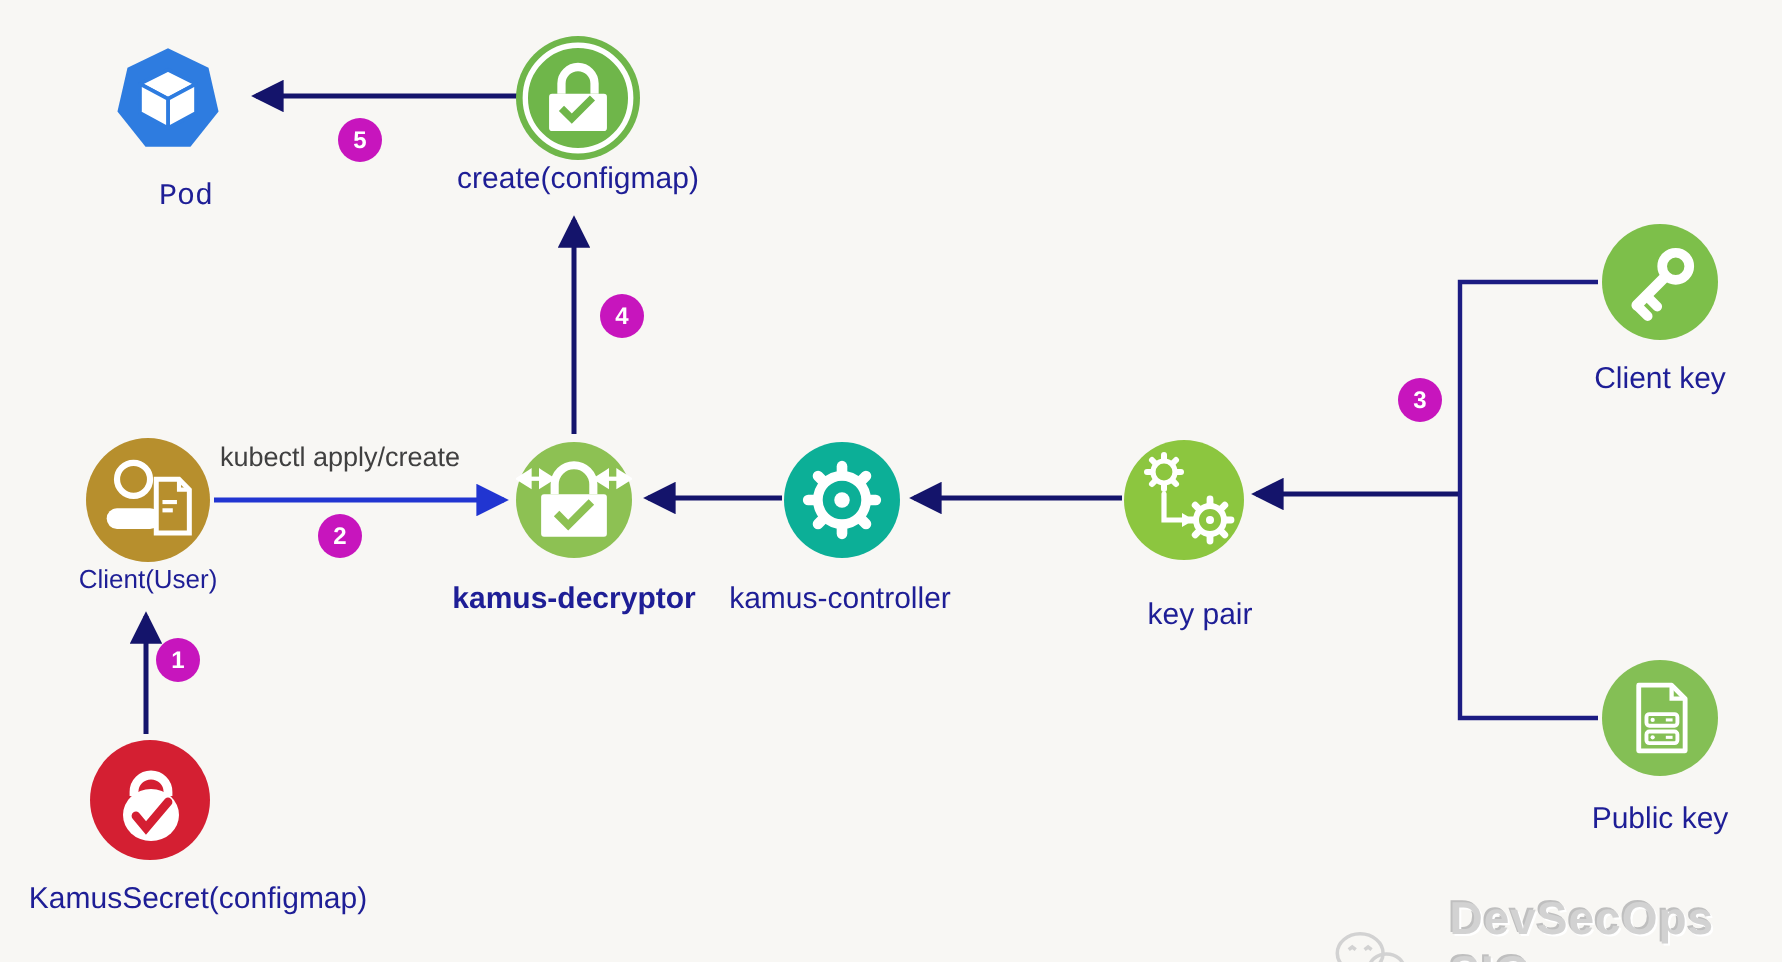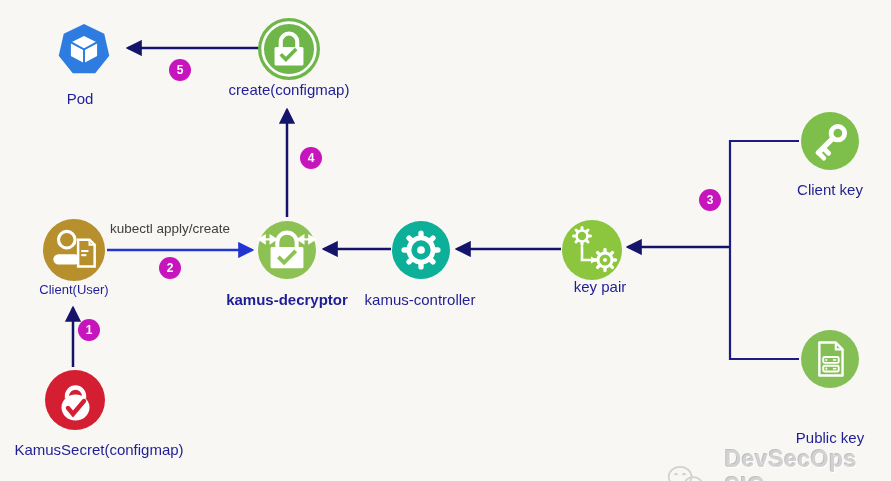--- a/index.html
+++ b/index.html
@@ -58,21 +58,21 @@
   </svg>
 
   <svg class="icon" style="left:57px;top:23px;" width="54" height="54" viewBox="0 0 100 100">
     <polygon points="50,2 87.5,20.1 96.8,60.7 70.8,93.2 29.2,93.2 3.2,60.7 12.5,20.1" fill="#2e7ce0"></polygon>
     <g stroke="#2e7ce0" stroke-width="3.5" fill="#ffffff" stroke-linejoin="round">
       <polygon points="50,22 76,35 50,49 24,35"></polygon>
       <polygon points="76,35 76,62 50,76 50,49"></polygon>
       <polygon points="24,35 50,49 50,76 24,62"></polygon>
     </g>
   </svg>
-  <div class="node-label" style="left:80px;top:90px;">Pod</div>
+  <div class="node-label" style="left:93px;top:90px;font-family:Liberation Mono, monospace;">Pod</div>
 
   <svg class="icon" style="left:258px;top:18px;" width="62" height="62" viewBox="0 0 60 60">
     <circle cx="30" cy="30" r="30" fill="#6fb64a"></circle>
     <circle cx="30" cy="30" r="25.5" fill="none" stroke="#ffffff" stroke-width="2.6"></circle>
     <path d="M22 28 v-5 a8 8 0 0 1 16 0 v5" fill="none" stroke="#ffffff" stroke-width="4"></path>
     <rect x="16" y="28" width="28" height="18" rx="1.5" fill="#ffffff"></rect>
     <polyline points="22,35 27,40 37,30" fill="none" stroke="#6fb64a" stroke-width="3.5"></polyline>
   </svg>
   <div class="node-label" style="left:289px;top:81px;">create(configmap)</div>
 
@@ -154,21 +154,21 @@
         <line x1="35" y1="40" x2="32.5" y2="40"></line>
         <line x1="43" y1="48" x2="43" y2="50.5"></line>
         <line x1="48.7" y1="34.3" x2="50.4" y2="32.6"></line>
         <line x1="37.3" y1="34.3" x2="35.6" y2="32.6"></line>
         <line x1="48.7" y1="45.7" x2="50.4" y2="47.4"></line>
         <line x1="37.3" y1="45.7" x2="35.6" y2="47.4"></line>
       </g>
     </g>
     <circle cx="43" cy="40" r="2" fill="#ffffff"></circle>
   </svg>
-  <div class="node-label" style="left:600px;top:278px;">key pair</div>
+  <div class="node-label" style="left:600px;top:299px;">key pair</div>
 
   <svg class="icon" style="left:801px;top:112px;" width="58" height="58" viewBox="0 0 60 60">
     <circle cx="30" cy="30" r="30" fill="#7dbf4a"></circle>
     <g transform="rotate(45 30 30)" stroke="#ffffff" fill="none" stroke-linecap="round">
       <circle cx="30" cy="18.5" r="7" stroke-width="5"></circle>
       <line x1="30" y1="26" x2="30" y2="47" stroke-width="5.5"></line>
       <line x1="30" y1="40" x2="38" y2="40" stroke-width="5"></line>
       <line x1="30" y1="47" x2="38" y2="47" stroke-width="5"></line>
     </g>
   </svg>
@@ -178,21 +178,21 @@
     <circle cx="30" cy="30" r="30" fill="#84bf55"></circle>
     <path d="M19 13 H36 L43 20 V47 H19 Z" fill="none" stroke="#ffffff" stroke-width="2.5" stroke-linejoin="round"></path>
     <path d="M36 13 V20 H43" fill="none" stroke="#ffffff" stroke-width="2.2"></path>
     <rect x="23" y="28" width="16" height="6" rx="1.5" fill="none" stroke="#ffffff" stroke-width="2"></rect>
     <rect x="23" y="37" width="16" height="6" rx="1.5" fill="none" stroke="#ffffff" stroke-width="2"></rect>
     <line x1="33" y1="31" x2="36.5" y2="31" stroke="#ffffff" stroke-width="1.6"></line>
     <line x1="33" y1="40" x2="36.5" y2="40" stroke="#ffffff" stroke-width="1.6"></line>
     <circle cx="26.2" cy="31" r="1.1" fill="#ffffff"></circle>
     <circle cx="26.2" cy="40" r="1.1" fill="#ffffff"></circle>
   </svg>
-  <div class="node-label" style="left:830px;top:401px;margin-top:28px;">Public key</div>
+  <div class="node-label" style="left:830px;top:401px;">Public key</div>
 
   <svg class="icon" style="left:45px;top:370px;" width="60" height="60" viewBox="0 0 60 60">
     <circle cx="30" cy="30" r="30" fill="#d41f32"></circle>
     <path d="M22 28 v-2 a8.5 8.5 0 0 1 17 0 v2" fill="none" stroke="#ffffff" stroke-width="4.4"></path>
     <ellipse cx="30.5" cy="37.5" rx="14" ry="13" fill="#ffffff"></ellipse>
     <polyline points="23,38 28,44 39,31" fill="none" stroke="#d41f32" stroke-width="4.4" stroke-linecap="round"></polyline>
   </svg>
   <div class="node-label" style="left:99px;top:441px;">KamusSecret(configmap)</div>
 
   <div class="watermark">

